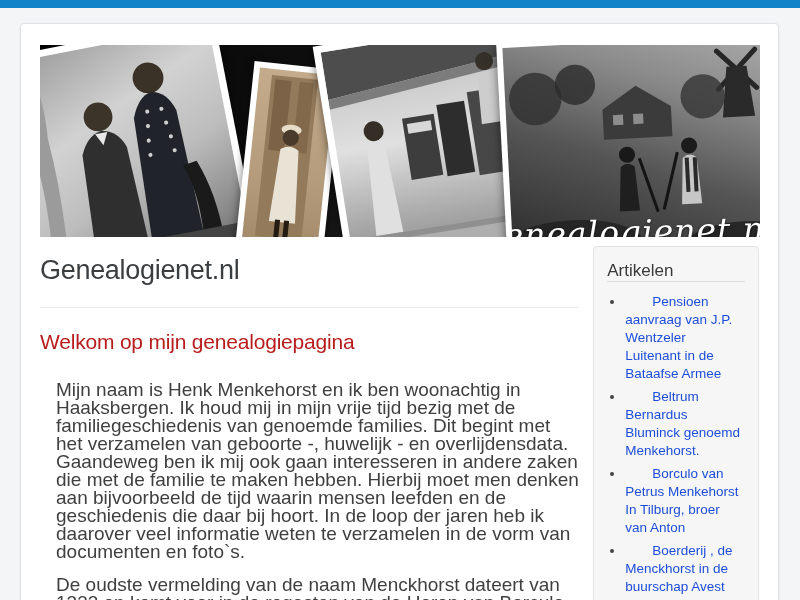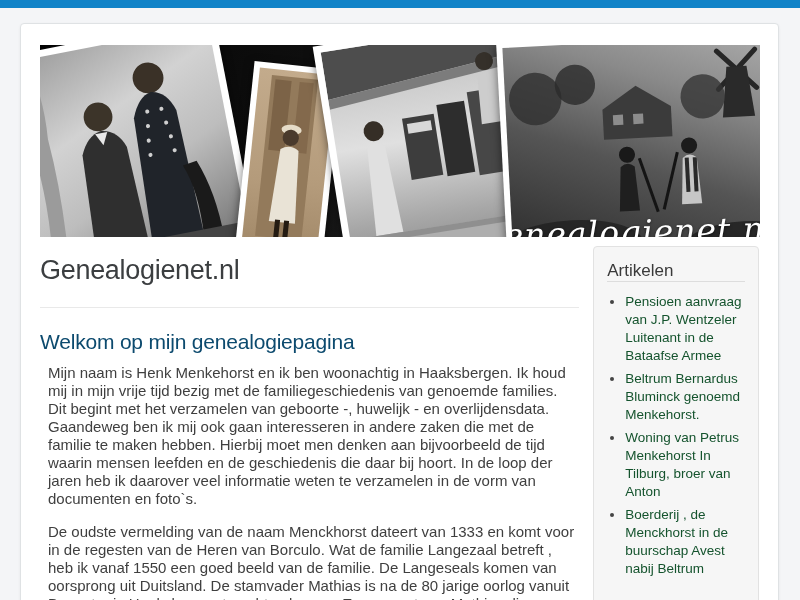--- a/index.html
+++ b/index.html
@@ -87,36 +87,36 @@
     font-weight: 400;
     color: #3b3e40;
     letter-spacing: -0.3px;
   }
   .title-divider {
     border: none;
     border-top: 1px solid #e9e9e9;
     margin: 21px 0 0 0;
   }
   .welcome-heading {
-    margin: 22px 0 10px 0;
+    margin: 22px 0 27px 0;
     font-size: 21px;
     font-weight: 500;
-    color: #0c4a6e;
+    color: #b91c1c;
     letter-spacing: -0.2px;
   }
   .intro {
     margin: 0 0 14px 0;
     font-size: 13px;
     font-weight: bold;
     color: #333333;
     white-space: nowrap;
   }
   .body-par {
-    margin: 0 0 15px 8px;
-    font-size: 15px;
+    margin: 0 0 15px 16px;
+    font-size: 19px;
     line-height: 18px;
     color: #3f3f3f;
   }
 
   
   .sidebar {
     width: 166px;
     align-self: flex-start;
     background: #f6f6f6;
     border: 1px solid #e2e2e2;
@@ -135,23 +135,24 @@
     margin: 11px 0 0 0;
     padding: 0 0 0 18px;
   }
   .sidebar li {
     margin: 0 0 5px 0;
     font-size: 13.5px;
     line-height: 18px;
     color: #444444;
   }
   .sidebar li a {
-    color: #14532d;
+    color: #1d4ed8;
     text-decoration: none;
     cursor: pointer;
+    margin-left: 27px;
   }
 </style>
 </head>
 <body>
 
 <div class="topbar"></div>
 
 <div class="card">
 
   <div class="banner">
@@ -258,21 +259,21 @@
     <div class="sidebar">
       <h3 class="sidebar-title">Artikelen</h3>
       <ul>
         <li>
           <a>Pensioen aanvraag van J.P. Wentzeler Luitenant in de Bataafse Armee</a>
         </li>
         <li>
           <a>Beltrum Bernardus Bluminck genoemd Menkehorst.</a>
         </li>
         <li>
-          <a>Woning van Petrus Menkehorst In Tilburg, broer van Anton</a>
+          <a>Borculo van Petrus Menkehorst In Tilburg, broer van Anton</a>
         </li>
         <li>
           <a>Boerderij , de Menckhorst in de buurschap Avest nabij Beltrum</a>
         </li>
 
       </ul>
     </div>
 
   </div>
 </div>

